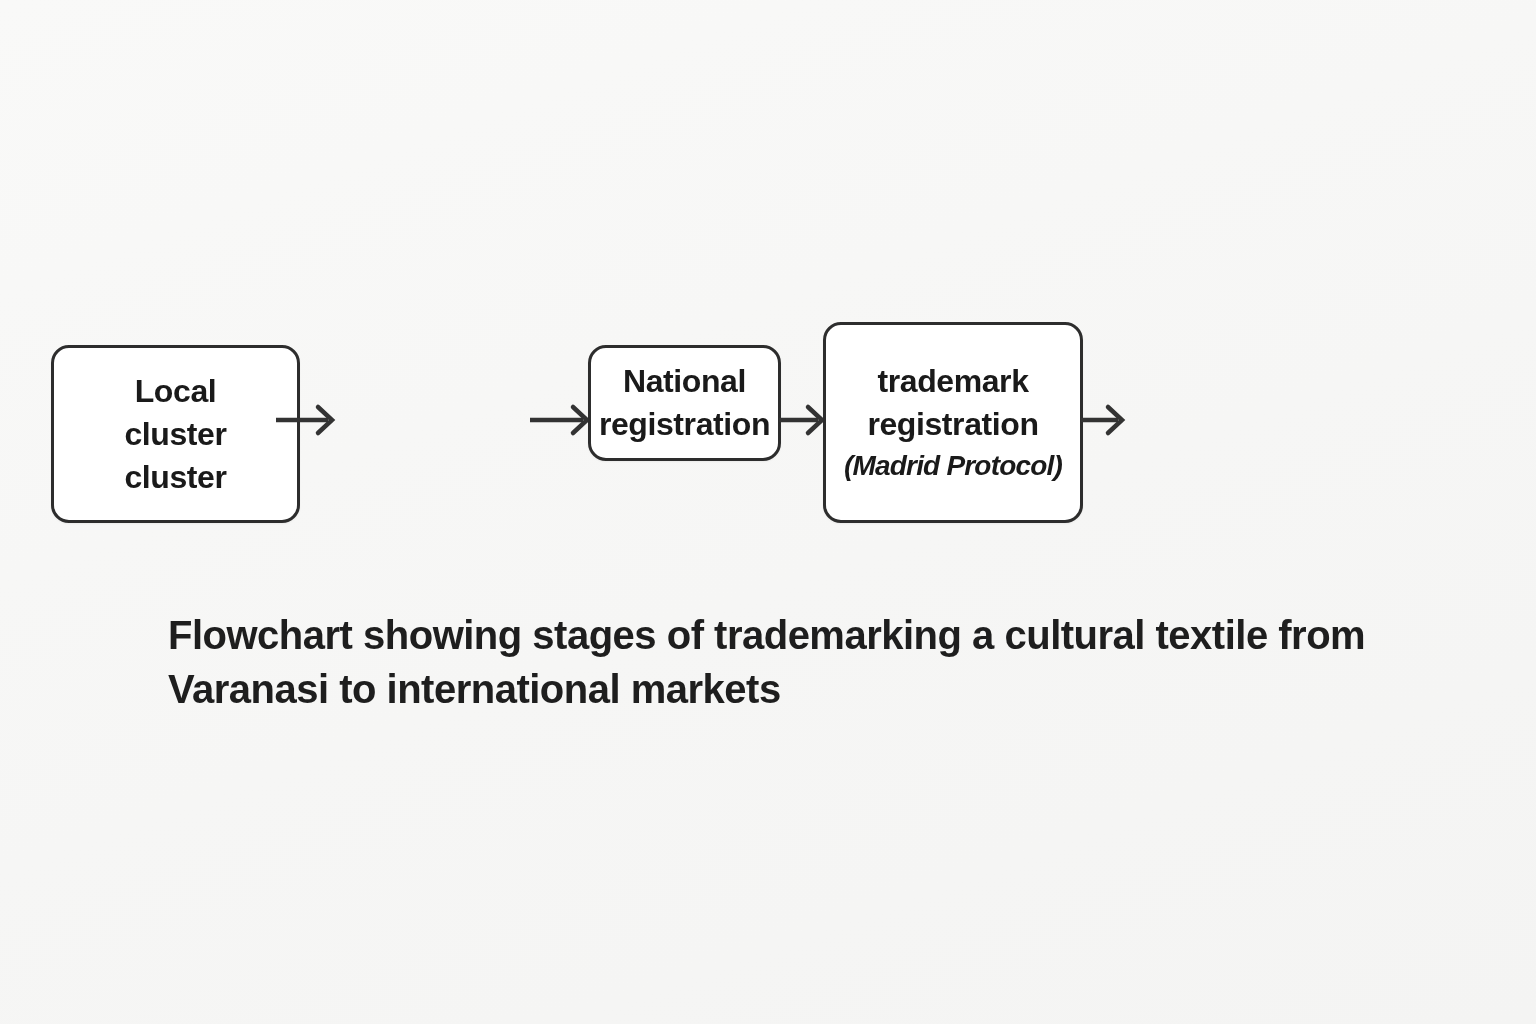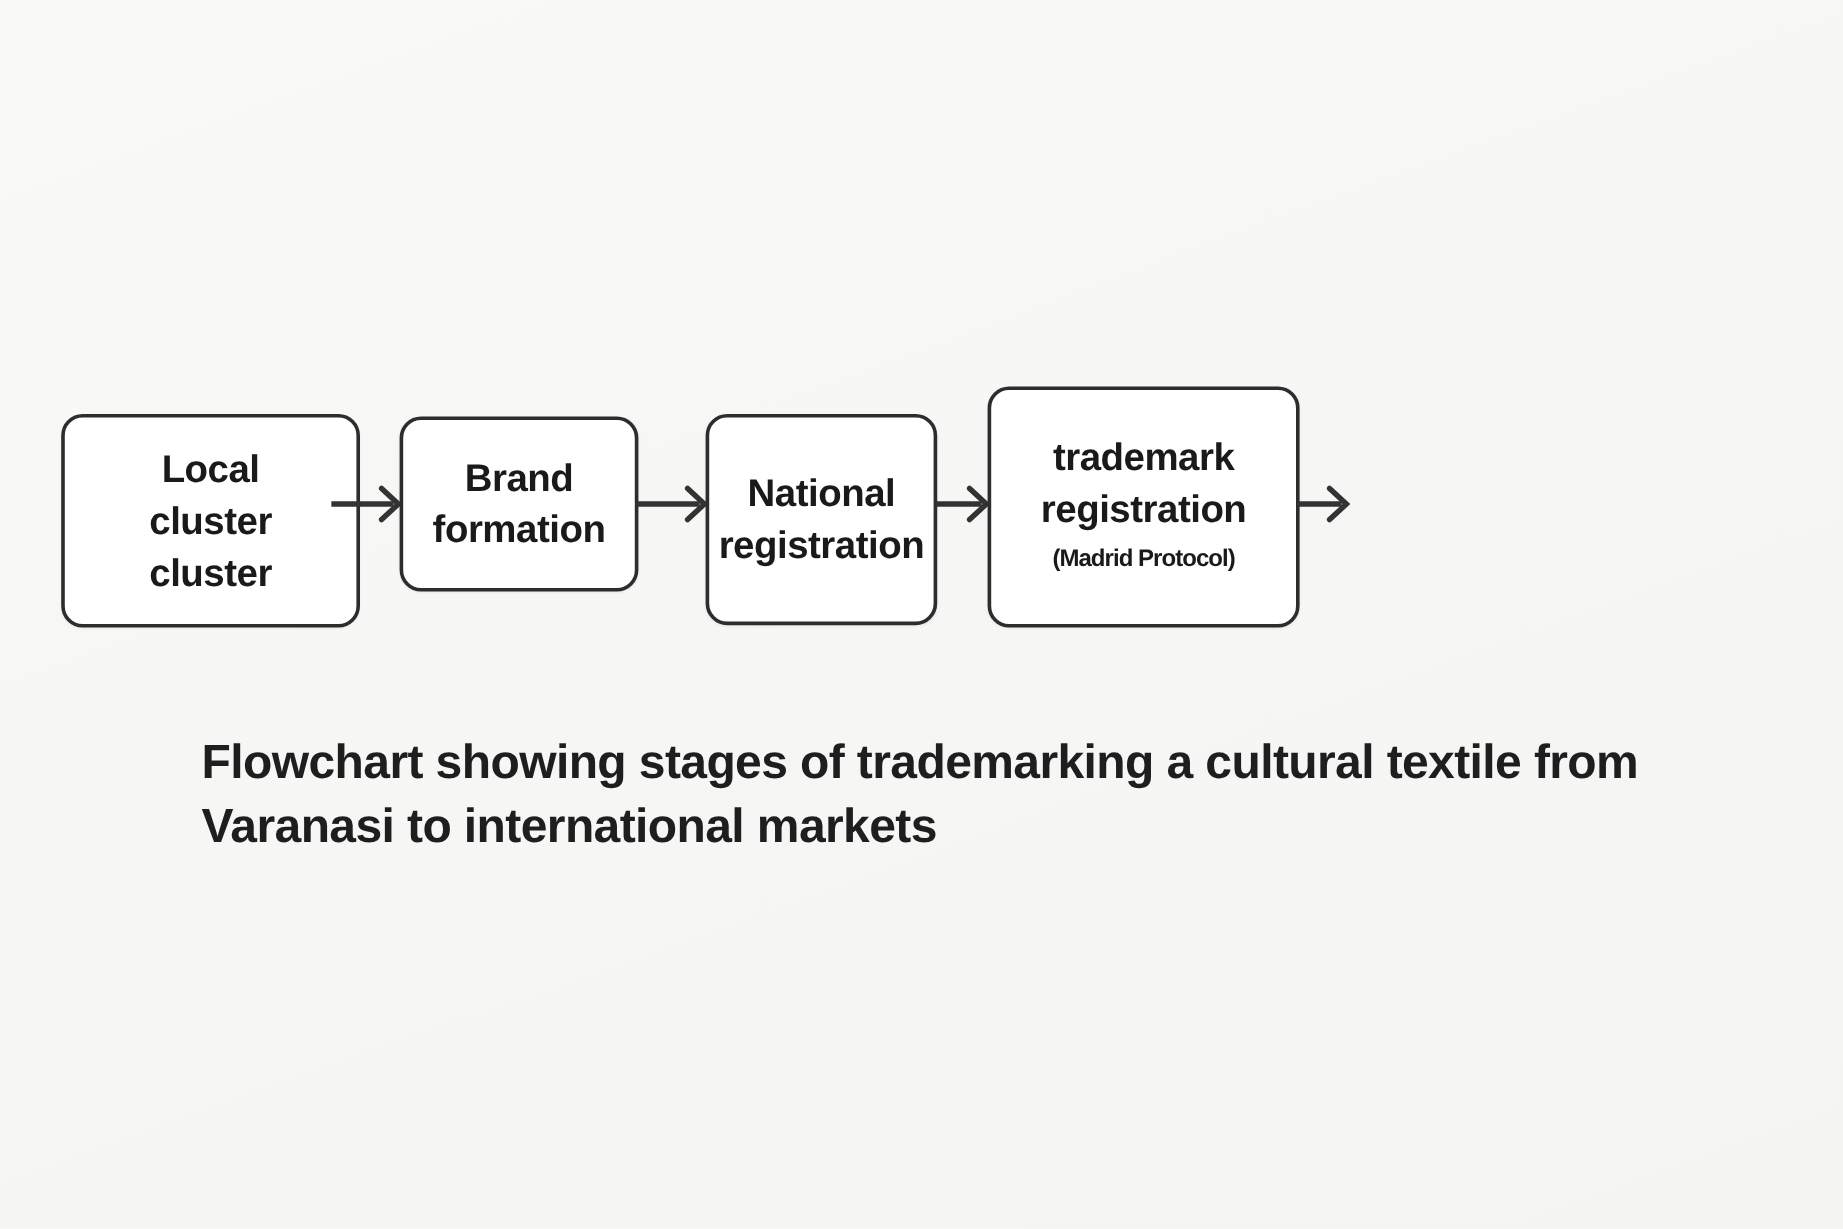--- a/index.html
+++ b/index.html
@@ -36,27 +36,28 @@
     box-sizing: border-box;
     box-shadow: 0 1px 2px rgba(0,0,0,0.05);
   }
   .node .line {
     display: block;
     white-space: nowrap;
   }
   .node .subline {
     display: block;
     white-space: nowrap;
-    font-size: 20px;
+    font-size: 28px;
     line-height: 40px;
     letter-spacing: -0.8px;
+    font-style: italic;
   }
   .n1 { left: 51px;   top: 345px; width: 249px; height: 178px; }
   .n2 { left: 333px;  top: 347px; width: 199px; height: 146px; }
-  .n3 { left: 588px;  top: 345px; width: 193px; height: 176px; }
+  .n3 { left: 588px;  top: 345px; width: 193px; height: 116px; }
   .n4 { left: 823px;  top: 322px; width: 260px; height: 201px; }
   .n5 { left: 1123px; top: 345px; width: 365px; height: 147px; }
   .arrow {
     position: absolute;
     top: 398px;
     height: 44px;
   }
   .a1 { left: 276px;  width: 60px; }
   .a2 { left: 530px;  width: 61px; }
   .a3 { left: 779px;  width: 47px; }
@@ -82,24 +83,20 @@
     <span class="line">Local</span>
     <span class="line">cluster</span>
     <span class="line">cluster</span>
   </div>
 
   <svg class="arrow a1" viewBox="0 0 60 44" preserveAspectRatio="none">
     <line x1="0" y1="22" x2="52" y2="22" stroke="#333333" stroke-width="4.5"></line>
     <polyline points="42,9 56,22 42,35" fill="none" stroke="#333333" stroke-width="4.5" stroke-linecap="round" stroke-linejoin="miter"></polyline>
   </svg>
 
-  <div class="node n2">
-    <span class="line">Brand</span>
-    <span class="line">formation</span>
-  </div>
 
   <svg class="arrow a2" viewBox="0 0 61 44" preserveAspectRatio="none">
     <line x1="0" y1="22" x2="53" y2="22" stroke="#333333" stroke-width="4.5"></line>
     <polyline points="43,9 57,22 43,35" fill="none" stroke="#333333" stroke-width="4.5" stroke-linecap="round" stroke-linejoin="miter"></polyline>
   </svg>
 
   <div class="node n3">
     <span class="line">National</span>
     <span class="line">registration</span>
   </div>

